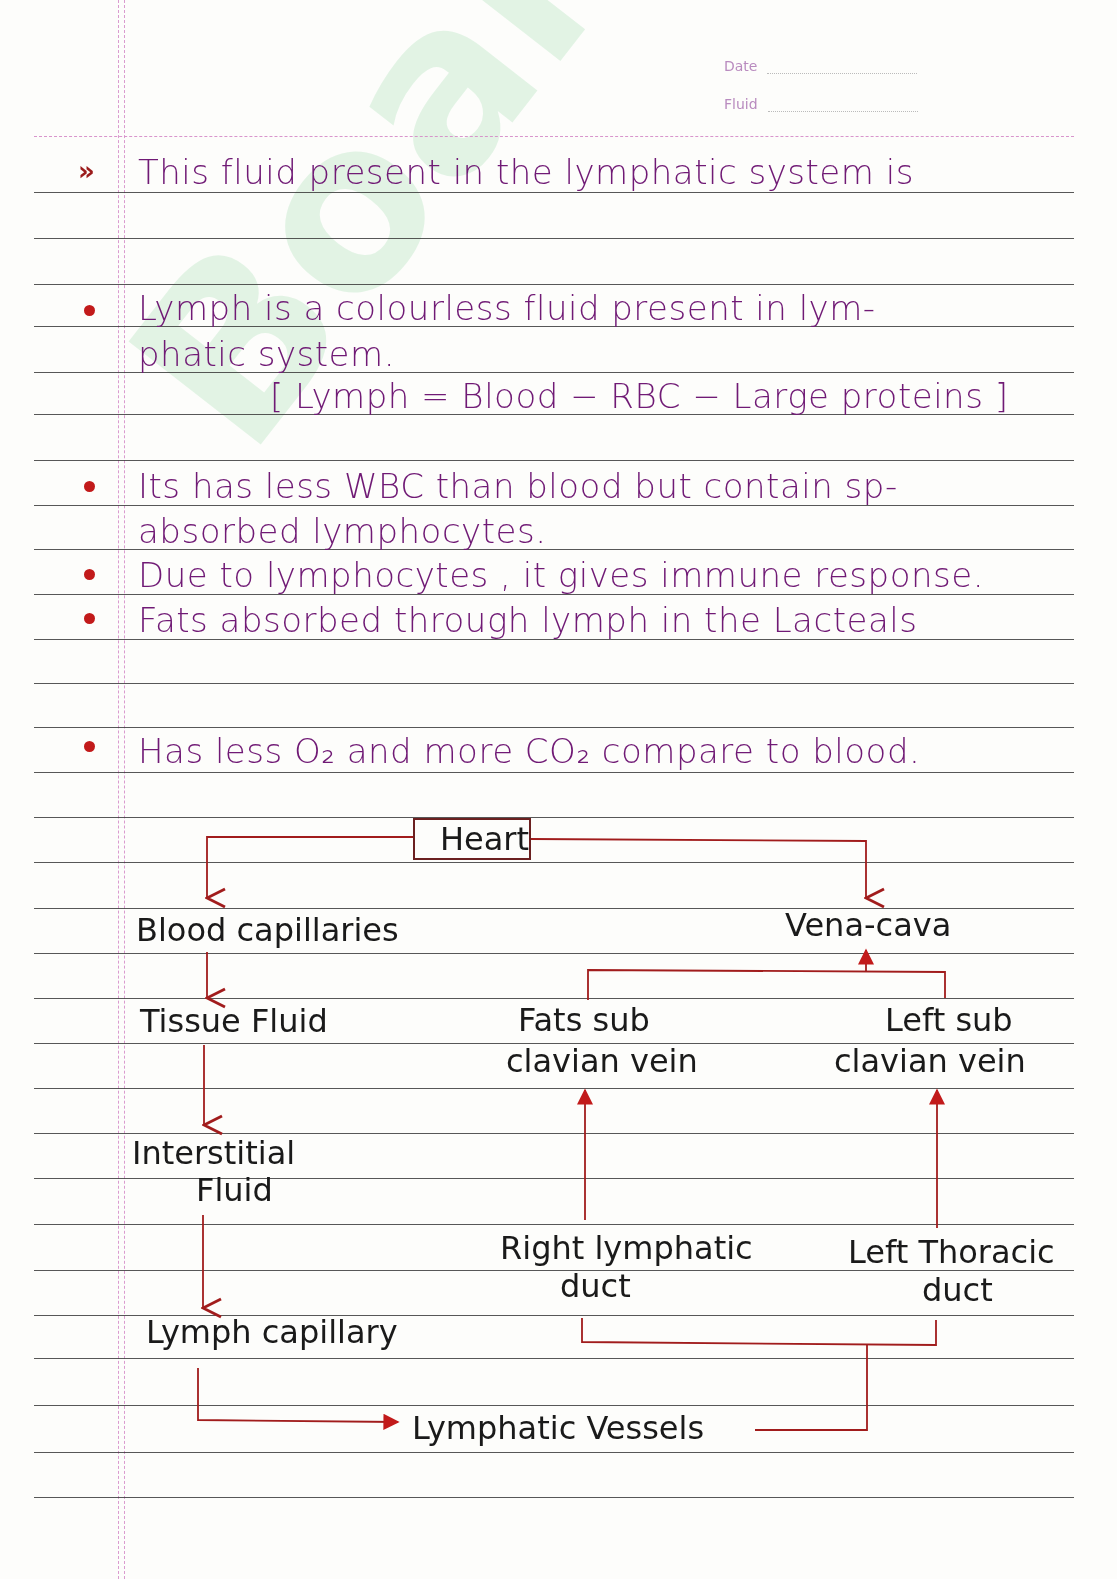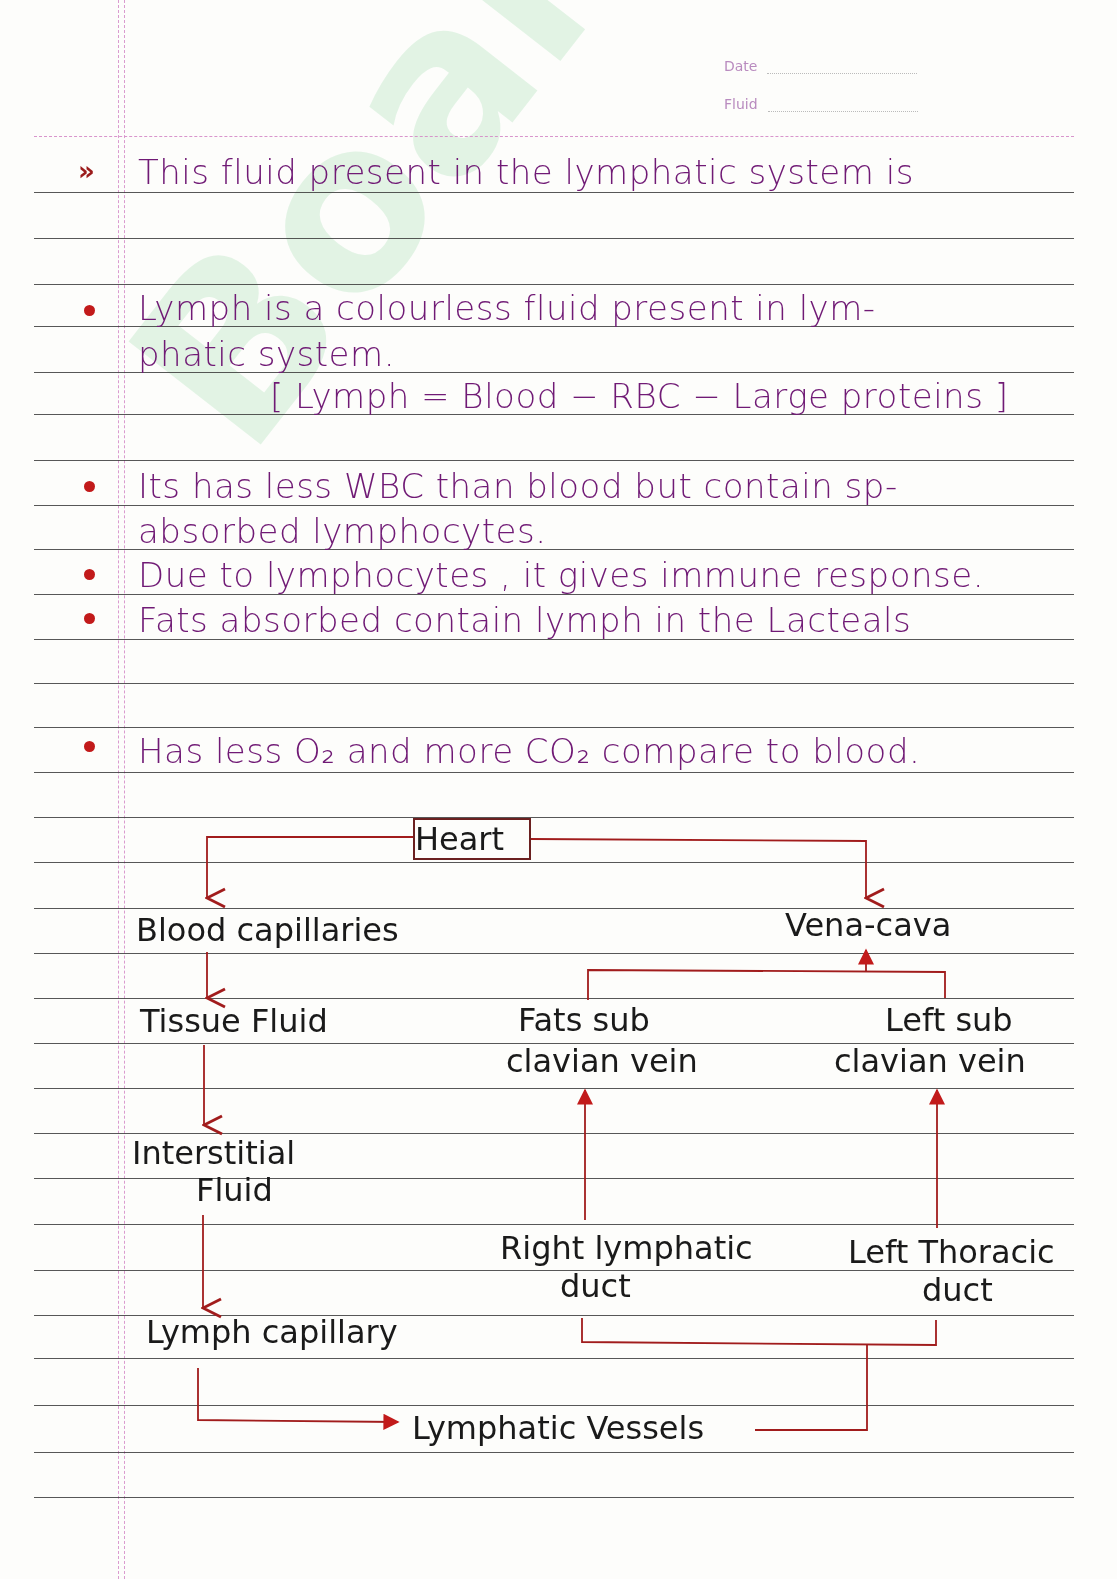--- a/index.html
+++ b/index.html
@@ -41,21 +41,21 @@
   .chev {
     position: absolute; left: 78px; top: 156px; font-size: 26px; color: #9b1b1b; font-weight: bold;
   }
   .dlabel {
     position: absolute; font-size: 32px; line-height: 36px; white-space: nowrap;
     font-family: "DejaVu Sans", sans-serif; color: #1a1a1a;
   }
   .heart-box {
     position: absolute; left: 413px; top: 818px; width: 118px; height: 42px;
     border: 2px solid #6b2020; box-sizing: border-box;
-    font-size: 32px; line-height: 38px; text-align: left; color: #1a1a1a;
+    font-size: 32px; line-height: 38px; text-align: right; color: #1a1a1a;
   }
   .watermark {
     position: absolute; left: 80px; top: 330px; width: 1000px;
     transform: rotate(-52deg); transform-origin: left top;
     font-size: 230px; font-weight: bold; color: #27b24a; opacity: 0.12;
     font-family: "DejaVu Sans", sans-serif; white-space: nowrap;
   }
   svg.diagram { position: absolute; left: 0; top: 0; pointer-events: none; }
 </style>
 </head>
@@ -116,21 +116,21 @@
   <div class="line" style="top:376px; left:270px">[ Lymph = Blood − RBC − Large proteins ]</div>
 
   <div class="bullet" style="top:481px"></div>
   <div class="line" style="top:466px">Its has less WBC than blood but contain sp-</div>
   <div class="line" style="top:511px">absorbed lymphocytes.</div>
 
   <div class="bullet" style="top:569px"></div>
   <div class="line" style="top:555px">Due to lymphocytes , it gives immune response.</div>
 
   <div class="bullet" style="top:613px"></div>
-  <div class="line" style="top:600px">Fats absorbed contain lymph in the Lacteals</div>
+  <div class="line" style="top:600px">Fats absorbed through lymph in the Lacteals</div>
 
   <div class="bullet" style="top:741px"></div>
   <div class="line" style="top:731px">Has less O₂ and more CO₂ compare to blood.</div>
 
   <svg class="diagram" width="1117" height="1579">
     <defs>
       <marker id="vhead" viewBox="0 0 12 12" refX="6" refY="11" markerWidth="12" markerHeight="12" orient="auto">
         <path d="M1 1 L6 11 L11 1" fill="none" stroke="#a11c1c" stroke-width="1.6"></path>
       </marker>
       <marker id="solid" viewBox="0 0 10 10" refX="9" refY="5" markerWidth="9" markerHeight="9" orient="auto">

